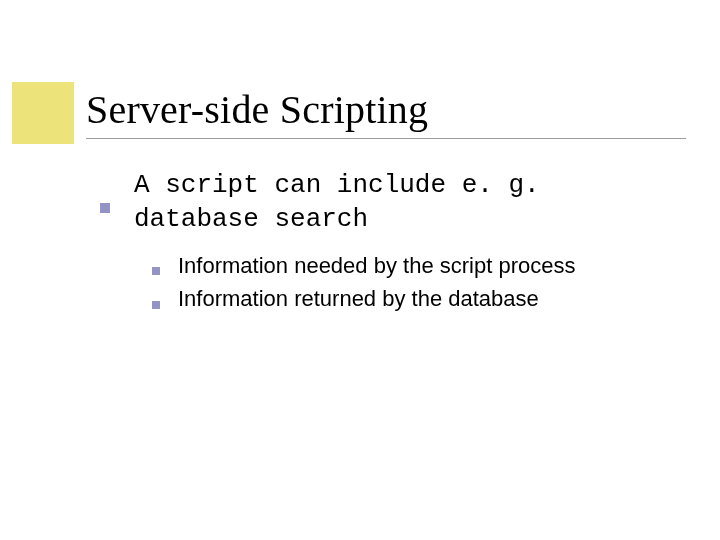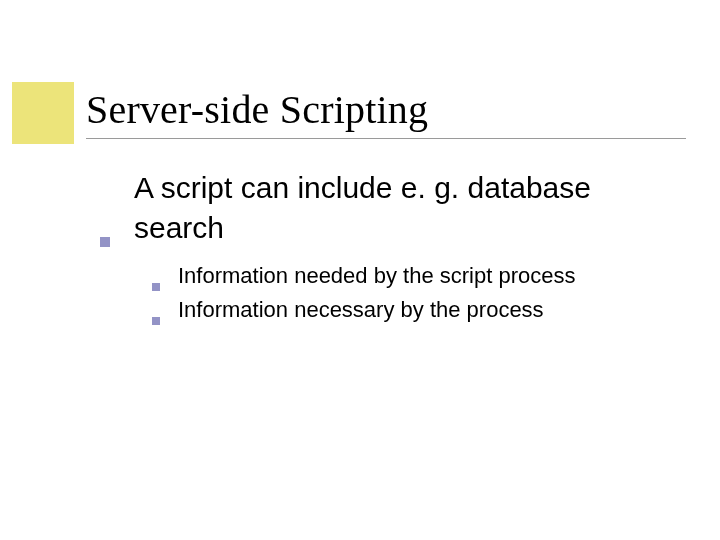--- a/index.html
+++ b/index.html
@@ -47,41 +47,41 @@
     z-index: 1;
   }
   .body {
     position: absolute;
     left: 100px;
     top: 168px;
     width: 570px;
   }
   .item-l1 {
     display: flex;
-    align-items: flex-end;
-    font-family: Liberation Sans, sans-serif;
-    font-size: 30px;
+    align-items: center;
+    font-family: Liberation Mono, monospace;
+    font-size: 26px;
     line-height: 1.32;
     margin-bottom: 6px;
   }
   .bullet-l1 {
     flex: 0 0 auto;
     width: 10px;
     height: 10px;
     background: #9393c6;
     margin-top: 12px;
     margin-right: 24px;
   }
   .sub {
     margin-top: 14px;
     margin-left: 52px;
   }
   .item-l2 {
     display: flex;
-    align-items: flex-end;
+    align-items: center;
     font-family: Tahoma, Verdana, sans-serif;
     font-size: 22px;
     line-height: 1.35;
     margin-bottom: 4px;
   }
   .bullet-l2 {
     flex: 0 0 auto;
     width: 8px;
     height: 8px;
     background: #9393c6;
@@ -105,18 +105,18 @@
     </div>
 
 
     <div class="sub">
       <div class="item-l2">
         <div class="bullet-l2"></div>
         <div>Information needed by the script process</div>
       </div>
       <div class="item-l2">
         <div class="bullet-l2"></div>
-        <div>Information necessary by the process</div>
+        <div>Information returned by the database</div>
       </div>
     </div>
 
   </div>
 </div>
 
 </body></html>

